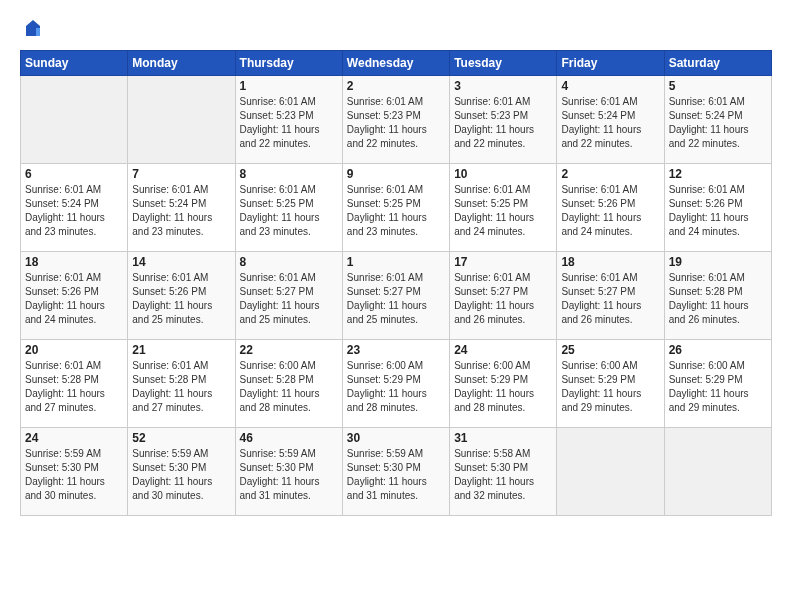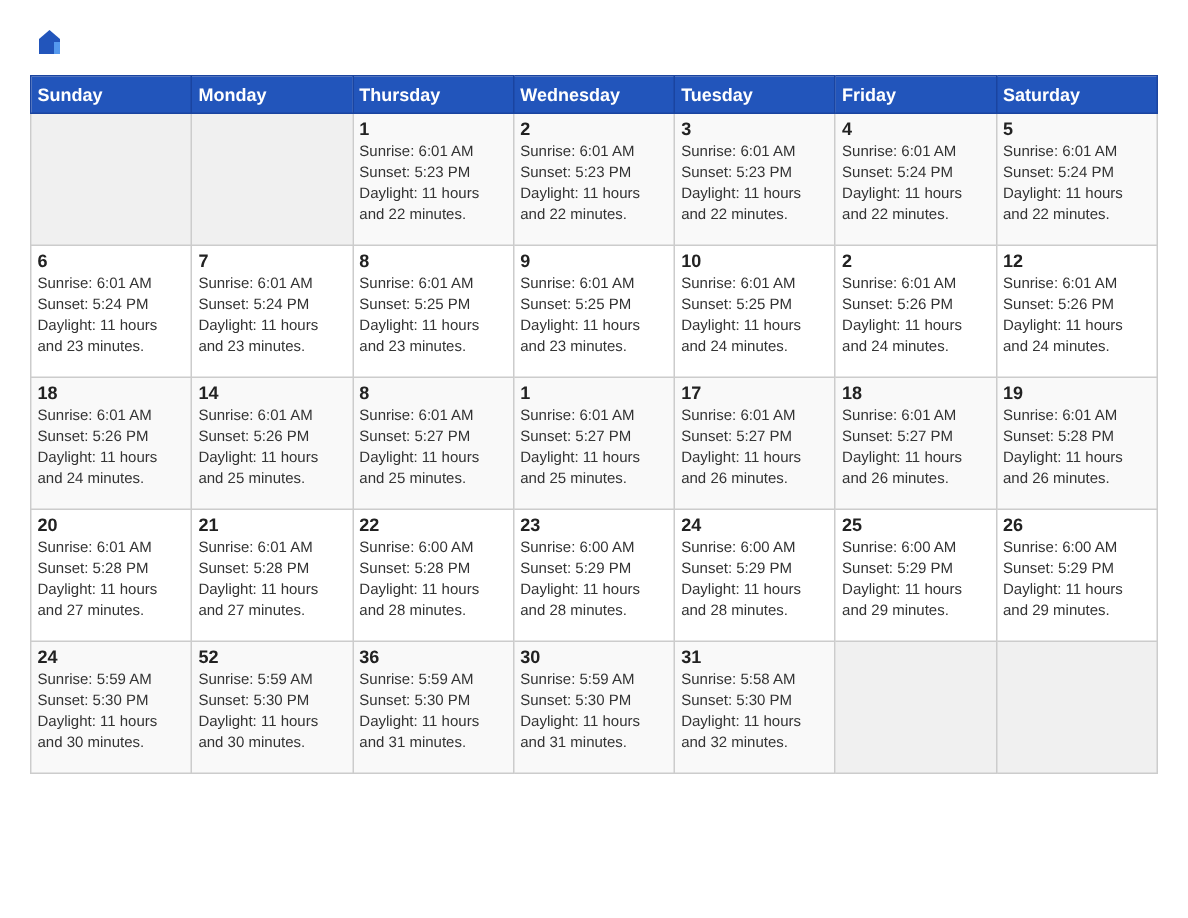--- a/index.html
+++ b/index.html
@@ -257,21 +257,21 @@
         <tr>
           <td>
             <span class="day-num">24</span>
             <div class="day-info">Sunrise: 5:59 AM<br>Sunset: 5:30 PM<br>Daylight: 11 hours and 30 minutes.</div>
           </td>
           <td>
             <span class="day-num">52</span>
             <div class="day-info">Sunrise: 5:59 AM<br>Sunset: 5:30 PM<br>Daylight: 11 hours and 30 minutes.</div>
           </td>
           <td>
-            <span class="day-num">36</span>
+            <span class="day-num">46</span>
             <div class="day-info">Sunrise: 5:59 AM<br>Sunset: 5:30 PM<br>Daylight: 11 hours and 31 minutes.</div>
           </td>
           <td>
             <span class="day-num">30</span>
             <div class="day-info">Sunrise: 5:59 AM<br>Sunset: 5:30 PM<br>Daylight: 11 hours and 31 minutes.</div>
           </td>
           <td>
             <span class="day-num">31</span>
             <div class="day-info">Sunrise: 5:58 AM<br>Sunset: 5:30 PM<br>Daylight: 11 hours and 32 minutes.</div>
           </td>

